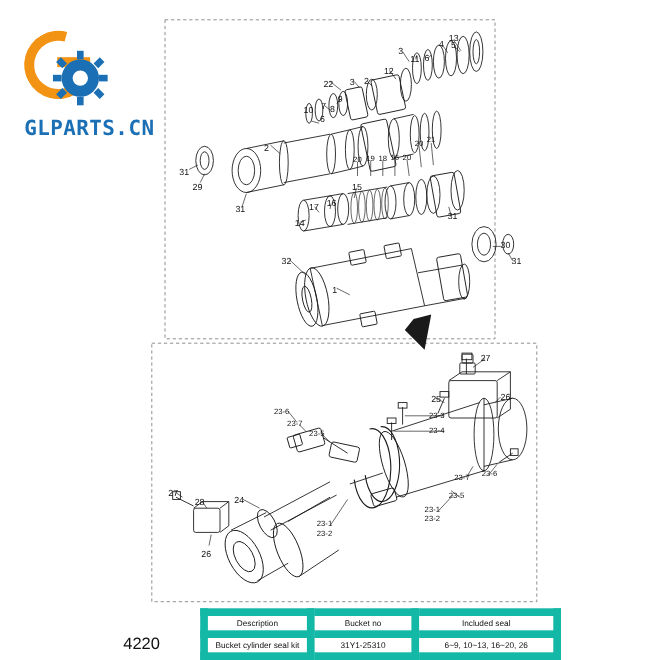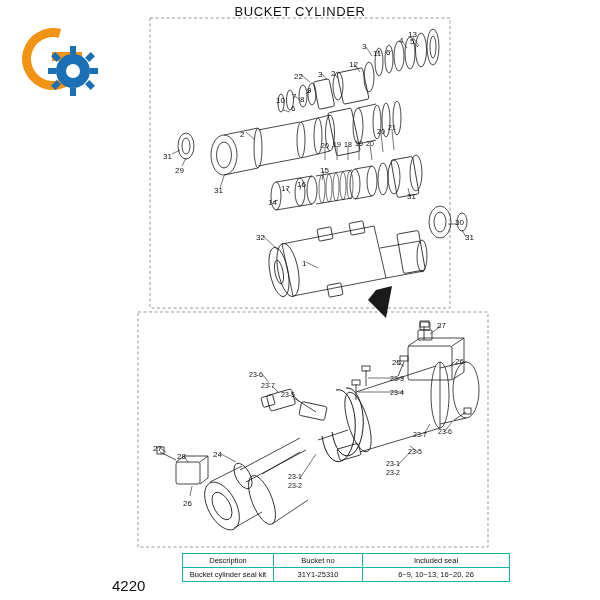--- a/index.html
+++ b/index.html
@@ -9,32 +9,31 @@
   .logo{position:absolute;left:22px;top:26px;width:150px;height:110px;}
   .logo-glyph{position:relative;width:78px;height:72px;}
   .logo-g{position:absolute;left:0;top:2px;width:62px;height:62px;border:9px solid #f39314;border-radius:50%;box-sizing:border-box;border-right-color:transparent;transform:rotate(-30deg);}
   .logo-g2{position:absolute;left:30px;top:26px;width:30px;height:9px;background:#f39314;}
   .gear{position:absolute;left:26px;top:20px;width:50px;height:50px;}
   .gear svg{display:block;}
   .logo-text{position:absolute;left:0;top:80px;font-size:19px;font-weight:bold;color:#1b6fb4;letter-spacing:.4px;font-family:"DejaVu Sans Mono",monospace;}
   .code{position:absolute;left:112px;top:577px;font-size:15px;color:#111;}
   svg.layer{position:absolute;left:0;top:0;width:600px;height:600px;pointer-events:none;}
   .tbl{position:absolute;left:182px;top:553px;width:328px;border-collapse:collapse;font-size:7.5px;}
-  .tbl td,.tbl th{border:1px solid #14b8a6;padding:2px 2px;text-align:center;font-weight:normal;color:#111;}
+  .tbl td,.tbl th{border:7px solid #14b8a6;padding:2px 2px;text-align:center;font-weight:normal;color:#111;}
   .tbl .c1{width:86px;}
   .tbl .c2{width:84px;}
   .lbl{position:absolute;font-size:8px;color:#111;white-space:nowrap;}
   .lbl.sm{font-size:7px;}
 </style>
 </head>
 <body>
 
 <div class="root">
 
-  <div class="title">BUCKET CYLINDER</div>
 
   <div class="logo">
     <div class="logo-glyph">
       <div class="logo-g"></div>
       <div class="logo-g2"></div>
       <div class="gear">
         <svg width="50" height="50" viewBox="0 0 50 50">
           <g fill="#1b6fb4">
             <circle cx="25" cy="25" r="17"></circle>
             <g>
@@ -45,20 +44,21 @@
               <rect x="5" y="7" width="6" height="8" transform="rotate(-45 8 11)"></rect>
               <rect x="39" y="7" width="6" height="8" transform="rotate(45 42 11)"></rect>
               <rect x="5" y="35" width="6" height="8" transform="rotate(45 8 39)"></rect>
               <rect x="39" y="35" width="6" height="8" transform="rotate(-45 42 39)"></rect>
             </g>
           </g>
           <circle cx="25" cy="25" r="7" fill="#ffffff"></circle>
         </svg>
       </div>
     </div>
+    <div class="logo-text">GLPARTS.CN</div>
   </div>
 
   <div class="code">4220</div>
 
   <svg class="layer" viewBox="0 0 600 600">
     <g stroke="#1a1a1a" fill="none" stroke-width="0.8">
 
       <g stroke="#6f6f6f" stroke-width="0.7" stroke-dasharray="3 2.5">
         <rect x="150" y="18" width="300" height="290"></rect>
         <rect x="138" y="312" width="350" height="235"></rect>

